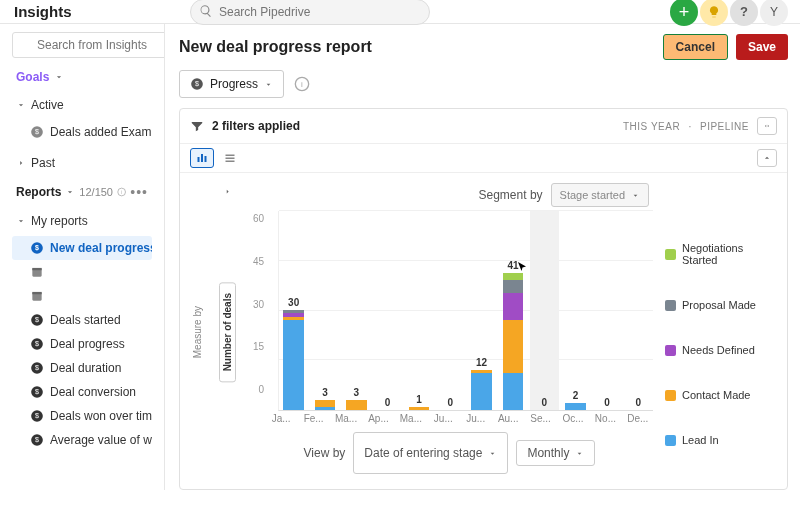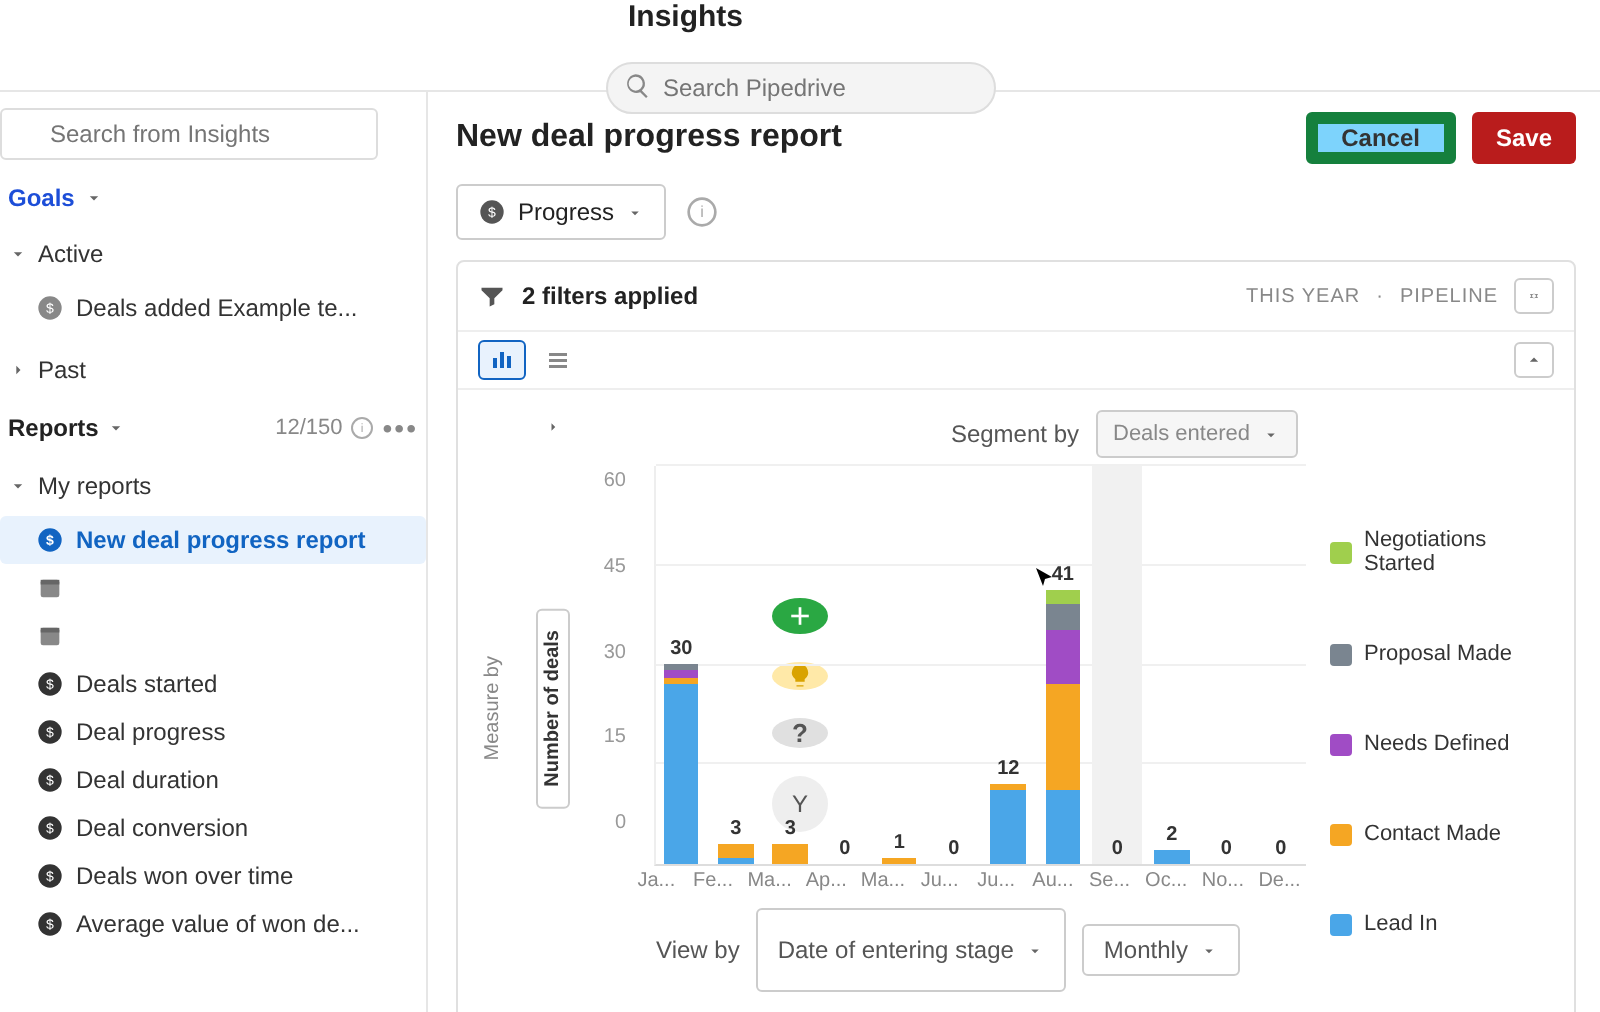--- a/index.html
+++ b/index.html
@@ -1,55 +1,55 @@
 <!DOCTYPE html>
 <html><head>
 <meta charset="utf-8">
 <style>
   * { box-sizing: border-box; margin: 0; padding: 0; font-family: -apple-system, BlinkMacSystemFont, "Segoe UI", Helvetica, Arial, sans-serif; }
   body { background: #fff; color: #222; font-size: 13px; width: 800px; height: 506px; overflow: hidden; }
-  .topbar { display: flex; align-items: center; height: 46px; padding: 0 12px; gap: 14px; border-bottom: 1px solid #e6e6e6; flex-direction: column; }
+  .topbar { display: flex; align-items: center; height: 24px; padding: 0 12px; gap: 2px; border-bottom: 1px solid #e6e6e6; }
   .app-title { font-size: 15px; font-weight: 600; width: 176px; padding-left: 2px; }
   .search-wrap { flex: 0 0 240px; position: relative; }
   .search-input { width: 100%; height: 26px; border-radius: 14px; border: 1px solid #ddd; background: #f4f4f4; padding: 0 10px 0 28px; font-size: 12px; color: #666; }
   .search-icon { position: absolute; left: 9px; top: 5px; width: 14px; height: 14px; fill: #888; }
   .top-spacer { flex: 1; }
   .circle-btn { width: 28px; height: 28px; border-radius: 50%; display: flex; align-items: center; justify-content: center; }
   .circle-green { background: #2aa843; color: #fff; font-size: 18px; line-height: 1; }
   .circle-bulb { background: #ffe9a8; }
   .circle-help { background: #e0e0e0; color: #555; font-weight: 600; }
   .circle-avatar { background: #eee; color: #555; font-size: 12px; }
   .user-block { display: flex; align-items: center; gap: 6px; }
   .user-text { line-height: 1.1; }
   .user-name { font-size: 11px; font-weight: 600; }
   .user-company { font-size: 10px; color: #777; }
   .main { display: flex; height: 466px; }
-  .sidebar { width: 214px; border-right: 1px solid #e6e6e6; padding: 8px 0; display: flex; flex-direction: column; gap: 6px; overflow: hidden; }
+  .sidebar { width: 165px; border-right: 1px solid #e6e6e6; padding: 8px 12px; display: flex; flex-direction: column; gap: 6px; overflow: hidden; }
   .sb-search-row { display: flex; gap: 6px; }
   .sb-search { flex: 1; height: 26px; border: 1px solid #ddd; border-radius: 3px; padding: 0 8px 0 24px; font-size: 12px; color: #888; background: #fff; position: relative; }
   .sb-search-wrap { position: relative; flex: 1; }
   .sb-search-wrap .search-icon { left: 7px; top: 6px; }
-  .section-head { display: flex; align-items: center; gap: 5px; font-weight: 600; font-size: 12px; padding: 6px 4px 2px; color: #1d4ed8; }
+  .section-head { display: flex; align-items: center; gap: 5px; font-weight: 600; font-size: 12px; padding: 6px 4px 2px; color: #8b5cf6; }
   .section-head.sub { font-weight: 400; color: #333; padding-left: 4px; }
   .chev { width: 10px; height: 10px; fill: #666; }
   .tree-item { display: flex; align-items: center; gap: 6px; padding: 5px 4px 5px 18px; font-size: 12px; color: #333; border-radius: 3px; white-space: nowrap; overflow: hidden; text-overflow: ellipsis; }
   .tree-item.active { background: #e8f2fd; color: #1164c2; font-weight: 600; }
   .ico { width: 14px; height: 14px; flex-shrink: 0; fill: #888; }
   .tree-item.active .ico { fill: #1164c2; }
   .reports-head { display: flex; align-items: center; gap: 4px; padding: 6px 4px 2px; }
   .reports-head .lbl { font-weight: 600; font-size: 12px; flex: 1; display:flex; align-items:center; gap:4px;}
   .count { font-size: 11px; color: #888; }
   .info-ico { width:12px;height:12px;fill:#aaa; }
   .dots { font-size: 14px; color: #888; letter-spacing: 1px; }
   .content { flex: 1; padding: 10px 12px 0 14px; display: flex; flex-direction: column; overflow: hidden; }
   .c-head { display: flex; align-items: center; justify-content: space-between; margin-bottom: 10px; }
   .c-title { font-size: 16px; font-weight: 700; }
   .btns { display: flex; gap: 8px; }
   .btn { height: 26px; padding: 0 12px; border-radius: 3px; font-size: 12px; font-weight: 600; display: flex; align-items: center; }
-  .btn-cancel { border: 6px solid #15803d; background: #7dd3fc; color: #333; }
+  .btn-cancel { border: 1px solid #15803d; background: #fdba74; color: #333; }
   .btn-save { background: #b91c1c; color: #fff; border: none; }
   .row-progress { display: flex; align-items: center; gap: 10px; margin-bottom: 10px; }
   .pill { height: 28px; border: 1px solid #ccc; border-radius: 3px; padding: 4px 10px; display: flex; align-items: center; gap: 6px; font-size: 12px; background: #fff; }
   .caret { width: 9px; height: 9px; fill: #666; }
   .card { border: 1px solid #e0e0e0; border-radius: 4px; flex: 1; display: flex; flex-direction: column; overflow: hidden; }
   .card-top { display: flex; align-items: center; justify-content: space-between; padding: 8px 10px; border-bottom: 1px solid #eee; }
   .filters { display: flex; align-items: center; gap: 8px; font-size: 12px; font-weight: 600; }
   .filter-ico { width:14px;height:14px;fill:#555; }
   .right-info { display: flex; align-items: center; gap: 8px; font-size: 10px; color: #888; letter-spacing: .5px; }
   .collapse-btn { width: 20px; height: 18px; border: 1px solid #ccc; border-radius: 3px; display: flex; align-items: center; justify-content: center; }
@@ -305,21 +305,21 @@
           <div class="y-label-box">Number of deals</div>
           <svg class="caret" style="position:absolute; top:4px; transform:none;" viewBox="0 0 24 24">
               <path d="M10 7l5 5-5 5z" fill="#666"></path>
             </svg>
         </div>
 
         <div class="chart-main">
           <div class="seg-row">
             <span>Segment by</span>
             <div class="seg-sel">
-              <span>Deals entered</span>
+              <span>Stage started</span>
               <svg class="caret" viewBox="0 0 24 24">
                   <path d="M7 10l5 5 5-5z"></path>
                 </svg>
             </div>
           </div>
           <div class="plot">
             <div class="y-axis" id="y-axis">
                 <span>60</span>
                 <span>45</span>
                 <span>30</span>

